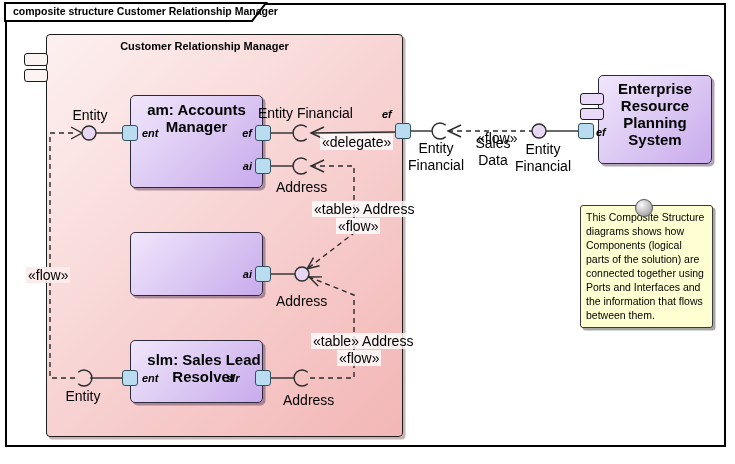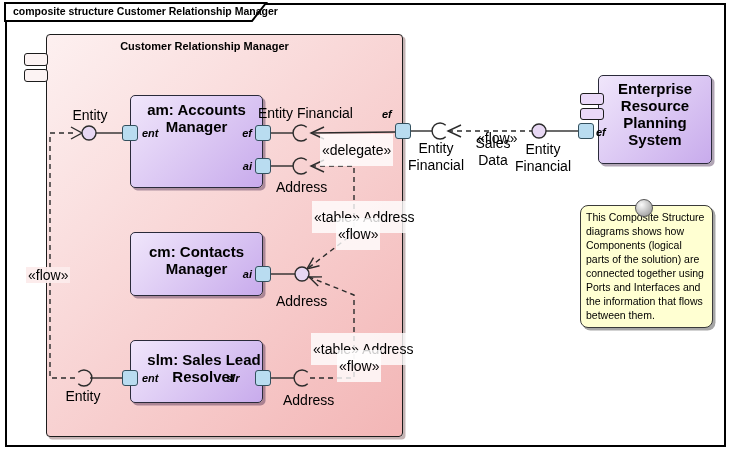--- a/index.html
+++ b/index.html
@@ -19,24 +19,24 @@
   .comp{box-sizing:border-box;border:1.4px solid #2a2a3a;border-radius:5px;
         background:linear-gradient(135deg,#f0e6fb 0%,#c8abec 100%);
         box-shadow:2.5px 2.5px 0 rgba(60,30,70,.4);z-index:2;}
   .comp-title{font-weight:bold;font-size:15px;text-align:center;z-index:5;color:#000;}
   .icon-rect{box-sizing:border-box;border:1.4px solid #1c1c1c;border-radius:3px;z-index:4;}
   .port{width:16px;height:16px;box-sizing:border-box;border:1.4px solid #33505e;
         border-radius:3px;background:#b9dcf0;z-index:4;}
   .lbl{font-size:14px;color:#000;z-index:5;white-space:nowrap;}
   .lbl-b{font-size:11px;font-weight:bold;color:#000;z-index:5;white-space:nowrap;font-style:italic;}
   .lbl-c{text-align:center;white-space:normal;line-height:1.18;}
-  .lbl-bg{background:rgba(255,255,255,.8);padding:8px 2px;}
+  .lbl-bg{background:rgba(255,255,255,.8);padding:0 2px;}
   .lbl-bg-pink{background:rgba(252,235,235,.95);padding:0 2px;}
   .note{left:580px;top:205px;width:133px;height:123px;box-sizing:border-box;
-        background:#ffffd2;border:1.4px solid #3a3a3a;border-radius:8px;
+        background:#ffffd2;border:1.4px solid #3a3a3a;border-radius:3px;
         box-shadow:2.5px 2.5px 0 rgba(0,0,0,.35);z-index:2;
         padding:5px 5px;font-size:10.5px;line-height:1.33;color:#000;}
   .pin{left:635px;top:199px;width:18px;height:18px;border-radius:50%;
        background:radial-gradient(circle at 35% 30%,#fafafa,#8e8e8e);
        border:1px solid #555;box-sizing:border-box;z-index:6;}
   svg.overlay{position:absolute;left:0;top:0;z-index:3;pointer-events:none;}
 </style>
 </head>
 <body>
 
@@ -47,21 +47,20 @@
 
   <div class="abs crm"></div>
   <div class="abs crm-title">Customer Relationship Manager</div>
   <div class="abs icon-rect" style="left:24px;top:53px;width:24px;height:13px;background:#fcf3f3;"></div>
   <div class="abs icon-rect" style="left:24px;top:69px;width:24px;height:13px;background:#fcf3f3;"></div>
 
   <div class="abs comp" style="left:130px;top:95px;width:133px;height:93px;"></div>
   <div class="abs comp-title" style="left:130px;top:101px;width:133px;">am: Accounts Manager</div>
 
   <div class="abs comp" style="left:130px;top:232px;width:133px;height:64px;"></div>
-  <div class="abs comp-title" style="left:130px;top:243px;width:133px;">cm: Contacts Manager</div>
 
   <div class="abs comp" style="left:130px;top:340px;width:133px;height:63px;"></div>
   <div class="abs comp-title" style="left:130px;top:351px;width:148px;">slm: Sales Lead Resolver</div>
 
   <div class="abs comp" style="left:598px;top:75px;width:114px;height:89px;"></div>
   <div class="abs comp-title" style="left:600px;top:80px;width:110px;">Enterprise Resource Planning System</div>
   <div class="abs icon-rect" style="left:580px;top:93px;width:24px;height:12px;background:#ead9f8;"></div>
   <div class="abs icon-rect" style="left:580px;top:108px;width:24px;height:12px;background:#ead9f8;"></div>
 
   <svg class="overlay" width="735" height="464" viewBox="0 0 735 464">

